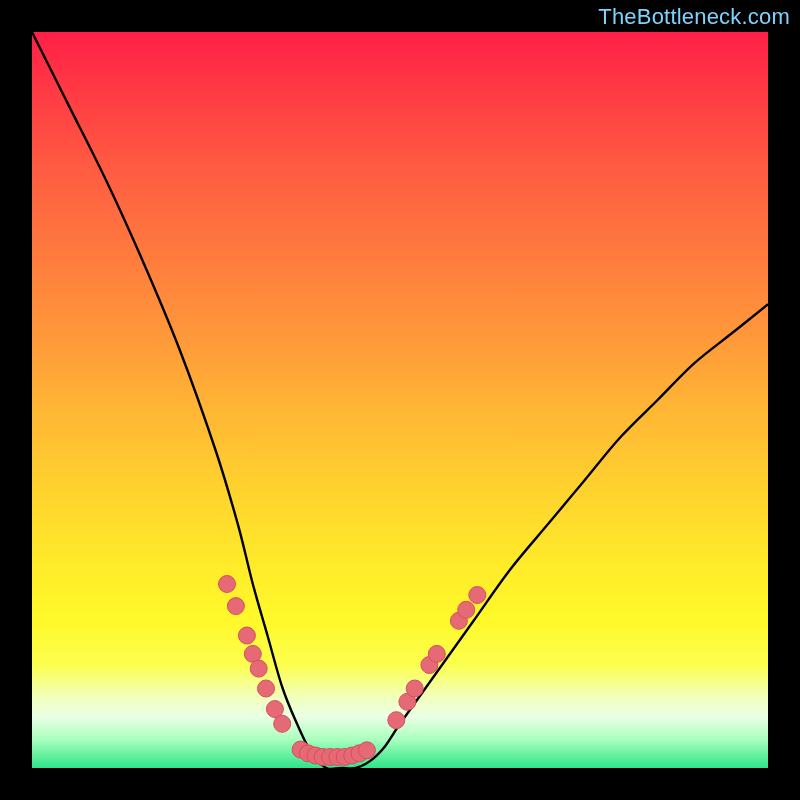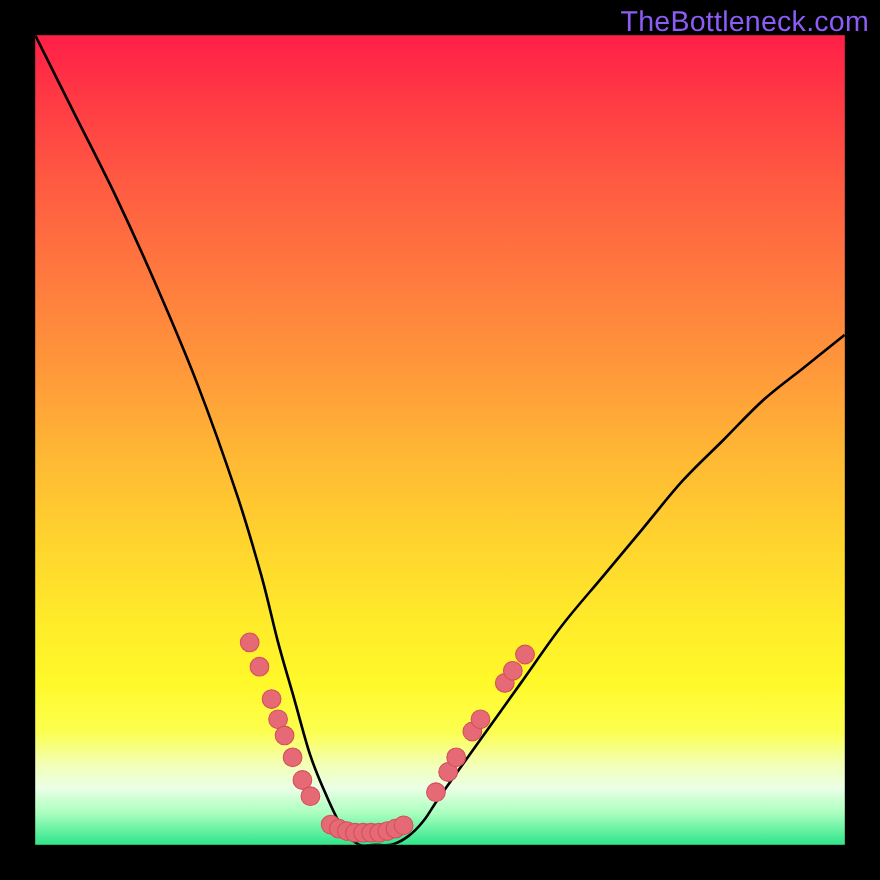--- a/index.html
+++ b/index.html
@@ -38,22 +38,22 @@
       #fcff4f 86%,
       #f3ffb4 90%,
       #eaffe6 93%,
       #acffbf 96%,
       #2fe58a 100%);
   }
   .watermark {
     position: absolute;
     top: 4px;
     right: 10px;
-    color: #8b5cf6;
-    font-size: 26px;
+    color: #7dd3fc;
+    font-size: 22px;
     letter-spacing: 0.2px;
     font-weight: 500;
   }
   svg.curve {
     position: absolute;
     left: 0;
     top: 0;
     width: 736px;
     height: 736px;
   }

